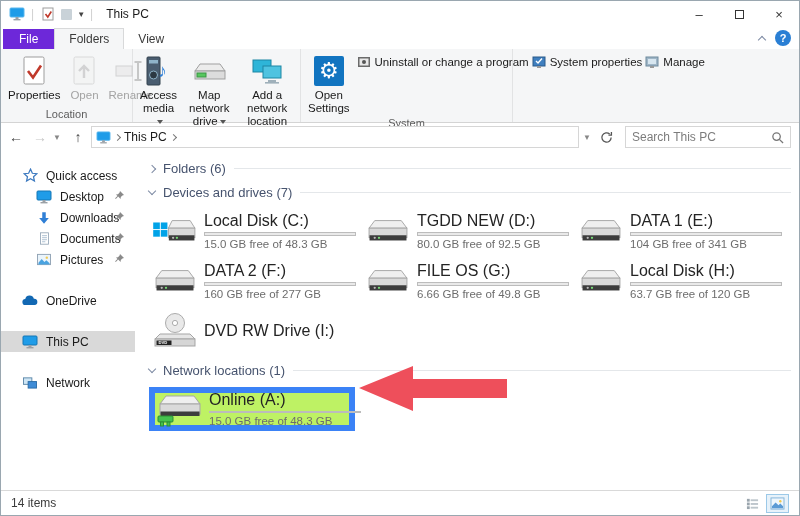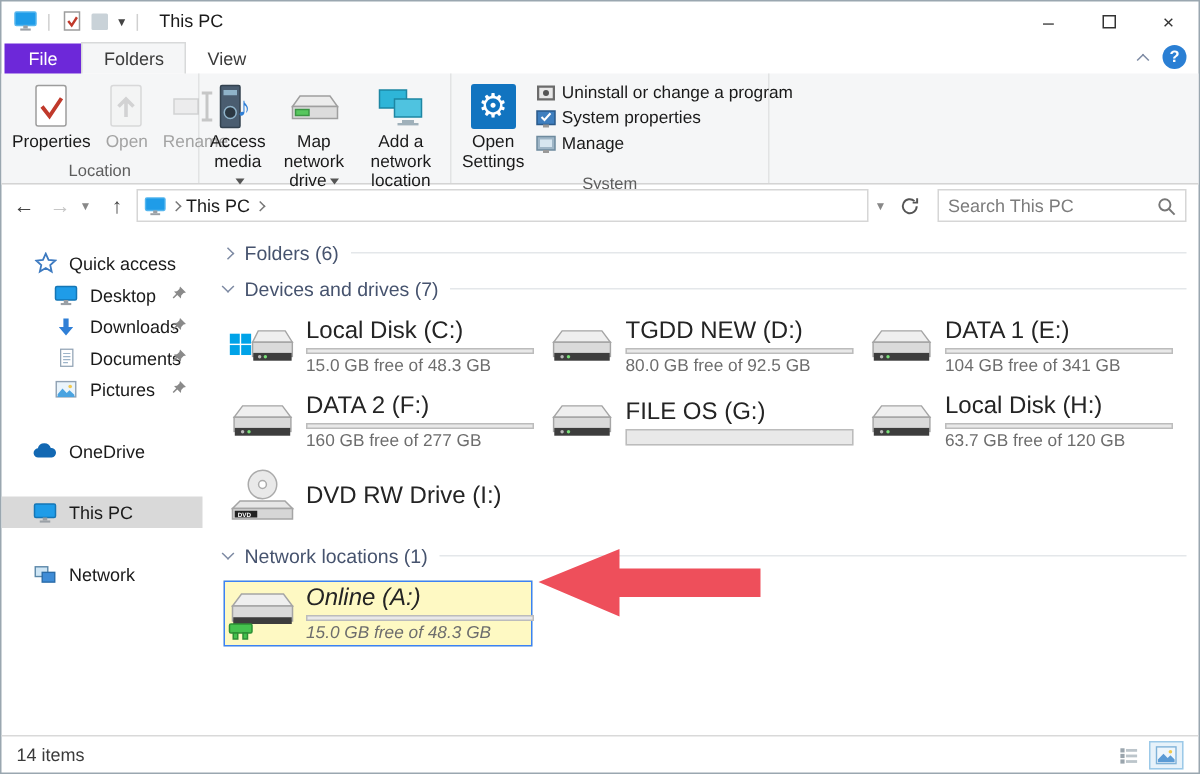--- a/index.html
+++ b/index.html
@@ -27,21 +27,21 @@
   
   .ribbon { height:74px; background:#f5f6f7; border-bottom:1px solid #d4d4d4; display:flex; flex-shrink:0; }
   .rgroup { display:flex; flex-direction:column; border-right:1px solid #e2e3e4; padding:2px 2px 0; }
   .rgroup-body { flex:1; display:flex; align-items:flex-start; }
   .rgroup-label { text-align:center; font-size:11px; color:#5d5d5d; padding:1px 0 2px; }
   .rbtn { display:flex; flex-direction:column; align-items:center; padding:3px 5px 1px; font-size:11.5px; color:#1a1a1a; line-height:1.15; text-align:center; }
   .rbtn .ric { height:34px; display:flex; align-items:center; justify-content:center; margin-bottom:1px; }
   .rbtn.disabled { color:#a3a3a3; }
   .rbtn.disabled svg { opacity:.45; }
   .caret { display:inline-block; width:0; height:0; border-left:3px solid transparent; border-right:3px solid transparent; border-top:4px solid #555; vertical-align:middle; margin-left:2px; }
-  .sys-small { display:flex; flex-direction:column; justify-content:flex-start; gap:3px; padding:4px 6px 0 2px; }
+  .sys-small { display:flex; justify-content:flex-start; gap:3px; padding:4px 6px 0 2px; }
   .sys-item { display:flex; align-items:center; gap:4px; font-size:11.5px; color:#1a1a1a; white-space:nowrap; }
   .settings-tile { width:30px; height:30px; background:#1174c0; color:#fff; display:flex; align-items:center; justify-content:center; font-size:22px; border-radius:2px; }
 
   
   .addrrow { height:28px; display:flex; align-items:center; padding:2px 8px 2px 4px; gap:2px; flex-shrink:0; }
   .nav-btn { width:22px; height:22px; display:flex; align-items:center; justify-content:center; font-size:14px; color:#444; }
   .nav-btn.dis { color:#c6c6c6; }
   .nav-chev { font-size:8px; color:#888; width:12px; }
   .addr-box { flex:1; height:22px; border:1px solid #d6d6d6; display:flex; align-items:center; padding:0 4px; gap:4px; font-size:12px; color:#1a1a1a; background:#fff; }
   .crumb-chev { width:5px; height:5px; border-right:1.2px solid #777; border-bottom:1.2px solid #777; transform:rotate(-45deg); display:inline-block; }
@@ -59,21 +59,21 @@
 
   .content { flex:1; padding:10px 8px 0 14px; position:relative; }
   .group-header { display:flex; align-items:center; gap:8px; font-size:13px; color:#46536e; margin-bottom:9px; }
   .group-header .line { flex:1; height:1px; background:#e4e7ea; }
   .chev { display:inline-block; width:6px; height:6px; border-right:1.4px solid #7d8aa3; border-bottom:1.4px solid #7d8aa3; flex-shrink:0; }
   .chev.down { transform:rotate(45deg); margin-top:-3px; }
   .chev.right { transform:rotate(-45deg); }
 
   .drive-grid { display:grid; grid-template-columns:repeat(3,206px); column-gap:7px; row-gap:6px; margin-bottom:10px; }
   .tile { display:flex; gap:6px; height:44px; padding:2px; border:1px solid transparent; }
-  .tile.selected { border:1px solid #3b82f6; background:#fef9c3;font-style:italic; }
+  .tile.selected { border:6px solid #3b82f6; background:#bef264; }
   .tile .dicon { width:46px; flex-shrink:0; display:flex; align-items:center; justify-content:center; }
   .tile .dinfo { flex:1; display:flex; flex-direction:column; justify-content:center; gap:2px; min-width:0; }
   .dname { font-size:16px; color:#242424; white-space:nowrap; }
   .bar { width:152px; height:11px; border:1px solid #bcbcbc; background:#e9e9e9; }
   .bar .fill { height:100%; background:#2d9bd8; }
   .dfree { font-size:11.5px; color:#6d6d6d; white-space:nowrap; }
   .tile.noinfo { align-items:center; }
   .net-grid { display:grid; grid-template-columns:206px; }
 
   .big-arrow { position:absolute; pointer-events:none; }
@@ -449,20 +449,21 @@
                 <polygon points="9,8 37,8 43,16 3,16" fill="#efefef" stroke="#a5a5a5"></polygon>
                 <rect x="3" y="16" width="40" height="10" fill="#dadada" stroke="#a5a5a5"></rect>
                 <rect x="3.5" y="23.5" width="39" height="5.5" fill="#3d3d3d"></rect>
                 <circle cx="9" cy="26.2" r="1.2" fill="#bbb"></circle>
                 <circle cx="13.5" cy="26.2" r="1.2" fill="#79e079"></circle>
               </svg>
             </span>
             <span class="dinfo">
               <span class="dname">FILE OS (G:)</span>
               <span class="bar"><span class="fill" style="width:87%"></span></span>
+              <span class="dfree">6.66 GB free of 49.8 GB</span>
             </span>
           </div>
           <div class="tile">
             <span class="dicon">
               <svg width="46" height="36" viewBox="0 0 46 38">
                 <polygon points="9,8 37,8 43,16 3,16" fill="#efefef" stroke="#a5a5a5"></polygon>
                 <rect x="3" y="16" width="40" height="10" fill="#dadada" stroke="#a5a5a5"></rect>
                 <rect x="3.5" y="23.5" width="39" height="5.5" fill="#3d3d3d"></rect>
                 <circle cx="9" cy="26.2" r="1.2" fill="#bbb"></circle>
                 <circle cx="13.5" cy="26.2" r="1.2" fill="#79e079"></circle>

